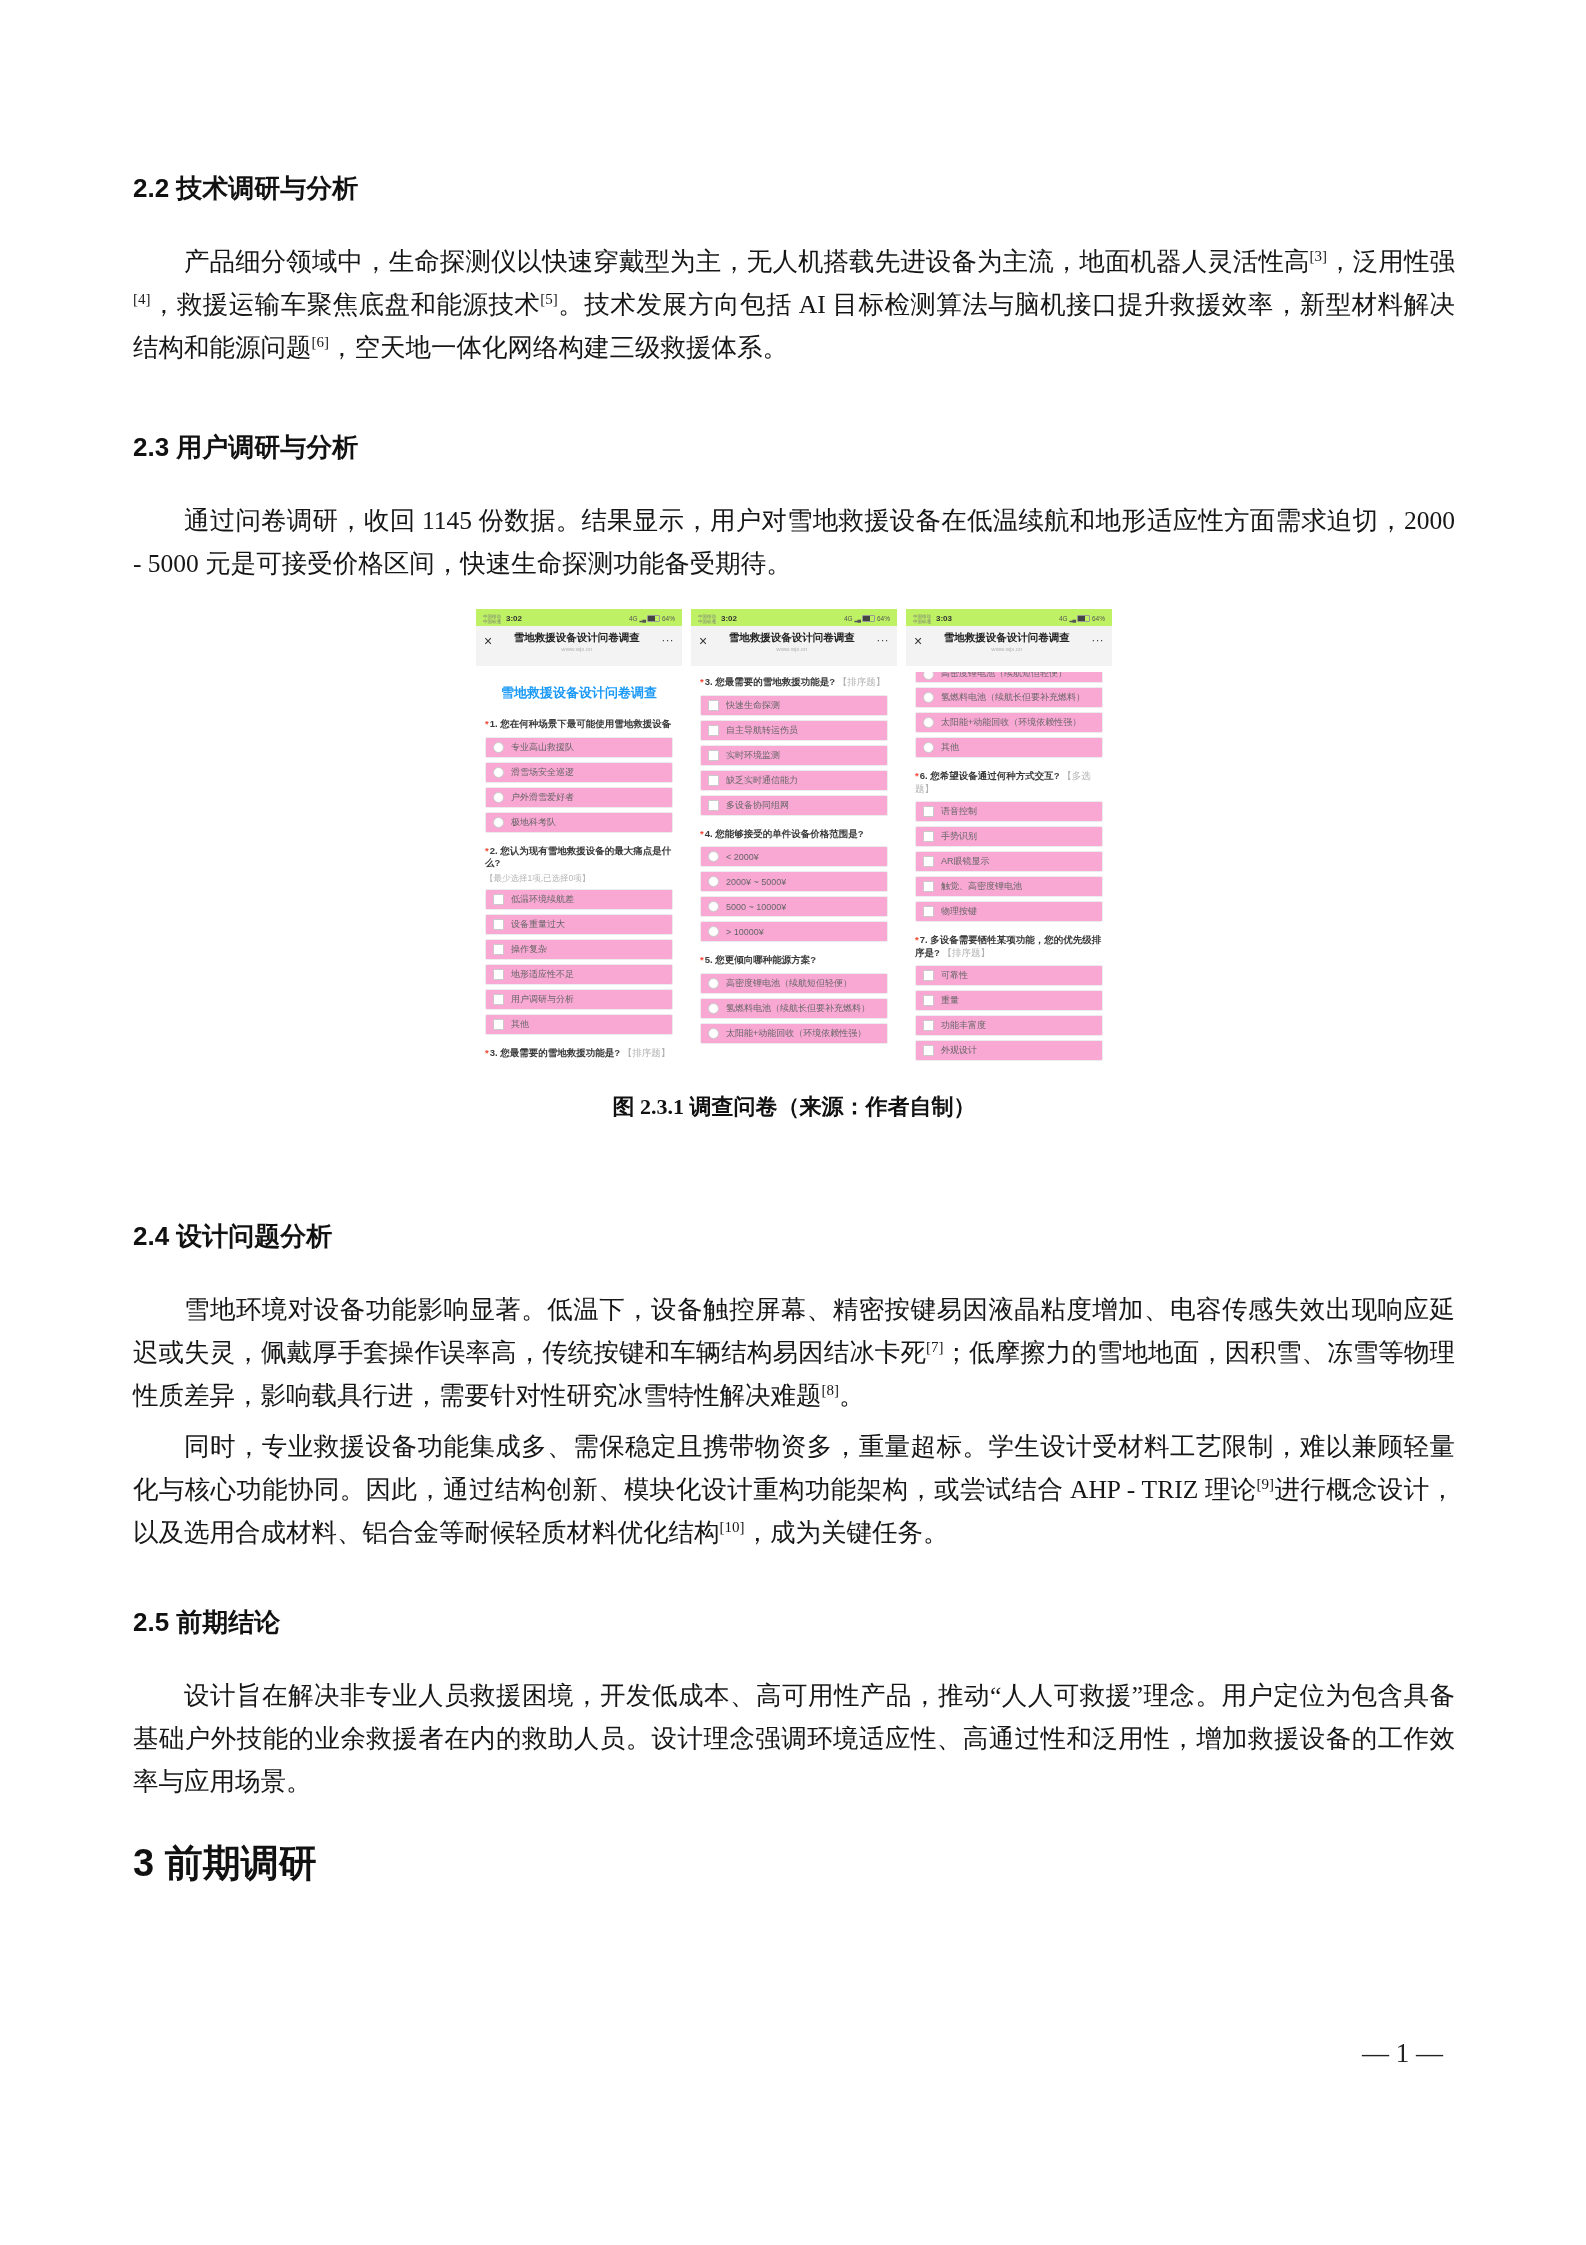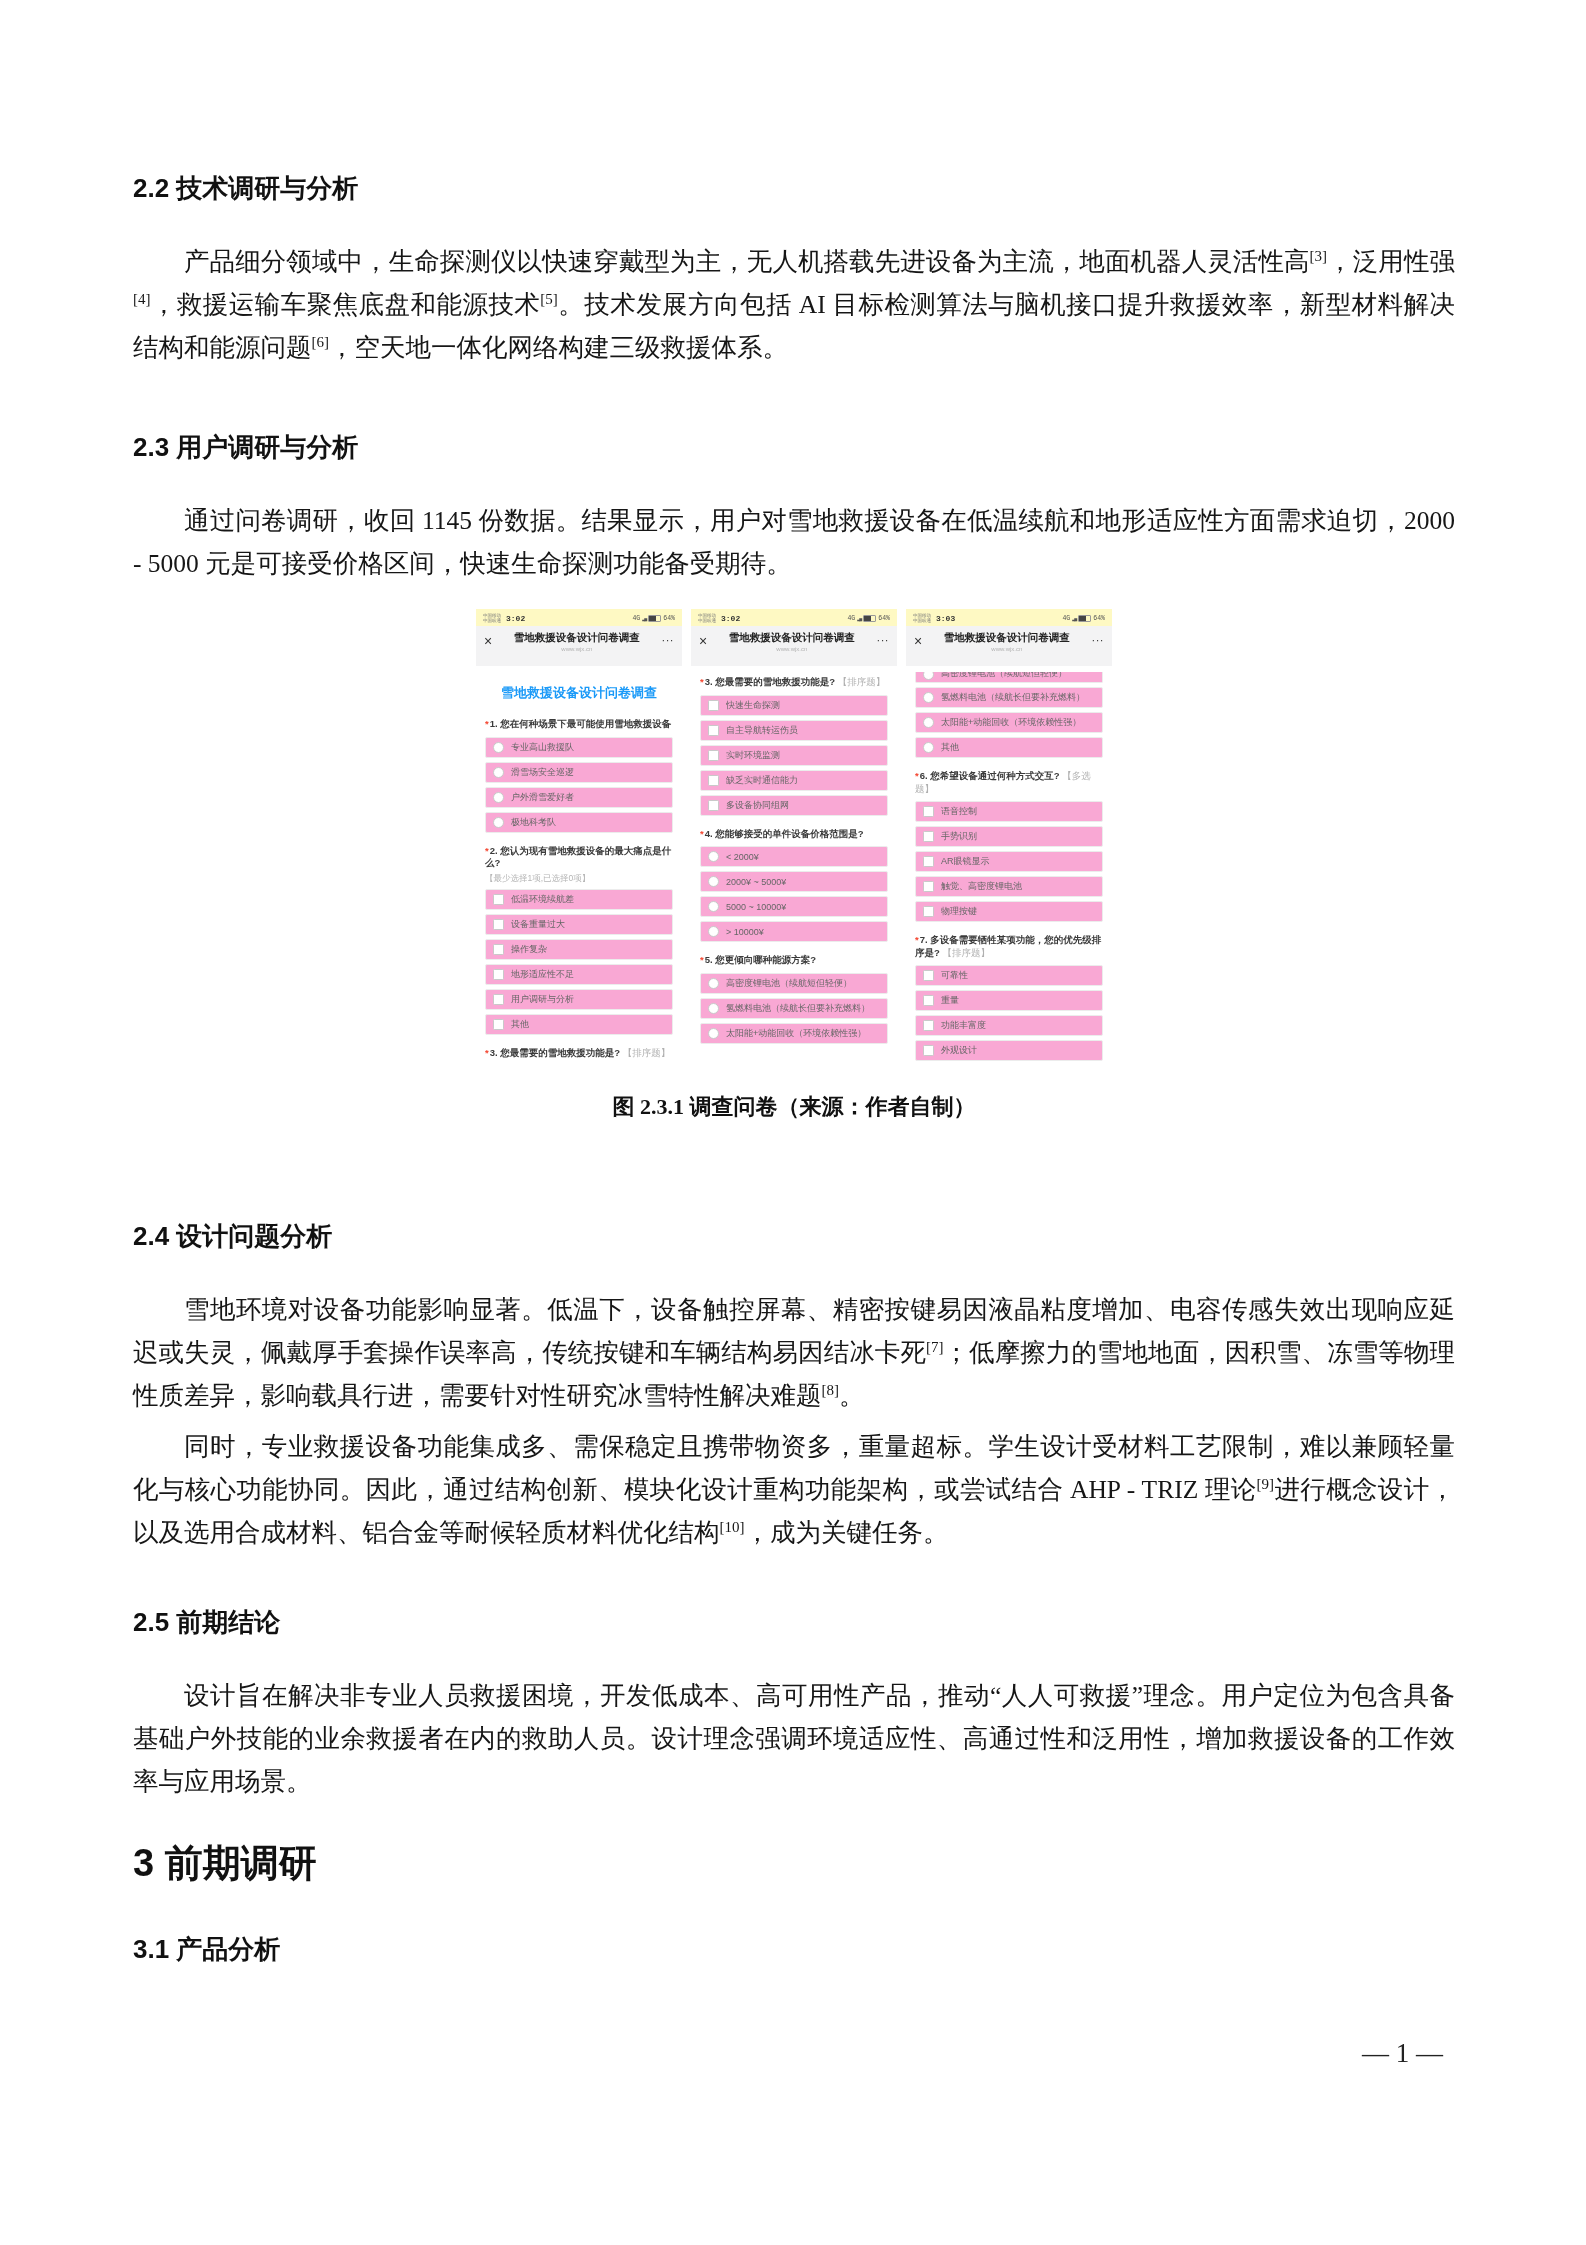--- a/index.html
+++ b/index.html
@@ -16,21 +16,21 @@
   .body-p{font-family:"Liberation Serif","DejaVu Serif",serif;font-size:25.5px;line-height:43px;text-align:justify;text-indent:2em;margin:34px 0 0;color:#161616;}
   .p-cont{margin-top:8px;}
   .body-p sup{font-size:15px;line-height:0;vertical-align:super;}
   .figure{margin:24px 0 0;padding:0;}
   .phones{display:flex;justify-content:center;gap:9px;height:455px;}
   .caption{margin-top:28px;text-align:center;font-family:"Liberation Serif","DejaVu Serif",serif;font-weight:700;font-size:22px;color:#111;}
   .pageno{position:absolute;top:2038px;right:143px;font-family:"Liberation Serif","DejaVu Serif",serif;font-size:27px;color:#222;}
 
   
   .phone{width:206px;height:455px;background:#ffffff;overflow:hidden;font-family:"Liberation Sans","DejaVu Sans",sans-serif;flex:0 0 auto;}
-  .sb{height:17px;background:#fef9c3;display:flex;align-items:center;padding:2px 7px 0;box-sizing:border-box;font-family:Liberation Mono, monospace;}
+  .sb{height:17px;background:#bef264;display:flex;align-items:center;padding:2px 7px 0;box-sizing:border-box;}
   .sb-car{display:flex;flex-direction:column;justify-content:center;}
   .sb-car-l{font-size:5px;line-height:5px;color:#777;transform:scale(.9);transform-origin:left center;white-space:nowrap;}
   .sb-time{font-size:8px;color:#333;margin-left:3px;font-weight:600;}
   .sb-right{margin-left:auto;display:flex;align-items:center;gap:2px;}
   .sb-net{font-size:6.5px;color:#555;}
   .sb-sig{font-size:5px;color:#555;letter-spacing:-1px;}
   .sb-bat{width:11px;height:5px;border:1px solid #999;border-radius:1px;display:inline-block;overflow:hidden;}
   .sb-bat-f{display:block;width:60%;height:100%;background:#444;}
   .sb-pct{font-size:6.5px;color:#555;}
   .nav{height:40px;background:#f3f3f4;display:flex;align-items:flex-start;padding:5px 8px 0;box-sizing:border-box;}
@@ -318,17 +318,16 @@
     </figure>
 
     <h2 class="h-24">2.4 设计问题分析</h2>
     <p class="body-p">雪地环境对设备功能影响显著。低温下，设备触控屏幕、精密按键易因液晶粘度增加、电容传感失效出现响应延迟或失灵，佩戴厚手套操作误率高，传统按键和车辆结构易因结冰卡死<sup>[7]</sup>；低摩擦力的雪地地面，因积雪、冻雪等物理性质差异，影响载具行进，需要针对性研究冰雪特性解决难题<sup>[8]</sup>。</p>
     <p class="body-p p-cont">同时，专业救援设备功能集成多、需保稳定且携带物资多，重量超标。学生设计受材料工艺限制，难以兼顾轻量化与核心功能协同。因此，通过结构创新、模块化设计重构功能架构，或尝试结合 AHP - TRIZ 理论<sup>[9]</sup>进行概念设计，以及选用合成材料、铝合金等耐候轻质材料优化结构<sup>[10]</sup>，成为关键任务。</p>
 
     <h2 class="h-25">2.5 前期结论</h2>
     <p class="body-p">设计旨在解决非专业人员救援困境，开发低成本、高可用性产品，推动“人人可救援”理念。用户定位为包含具备基础户外技能的业余救援者在内的救助人员。设计理念强调环境适应性、高通过性和泛用性，增加救援设备的工作效率与应用场景。</p>
 
     <h1 class="h-3">3 前期调研</h1>
-    <h2 class="h-31">3.1 产品分析</h2>
 
   </div>
   <div class="pageno">— 1 —</div>
 </div>
 
 </body></html>

